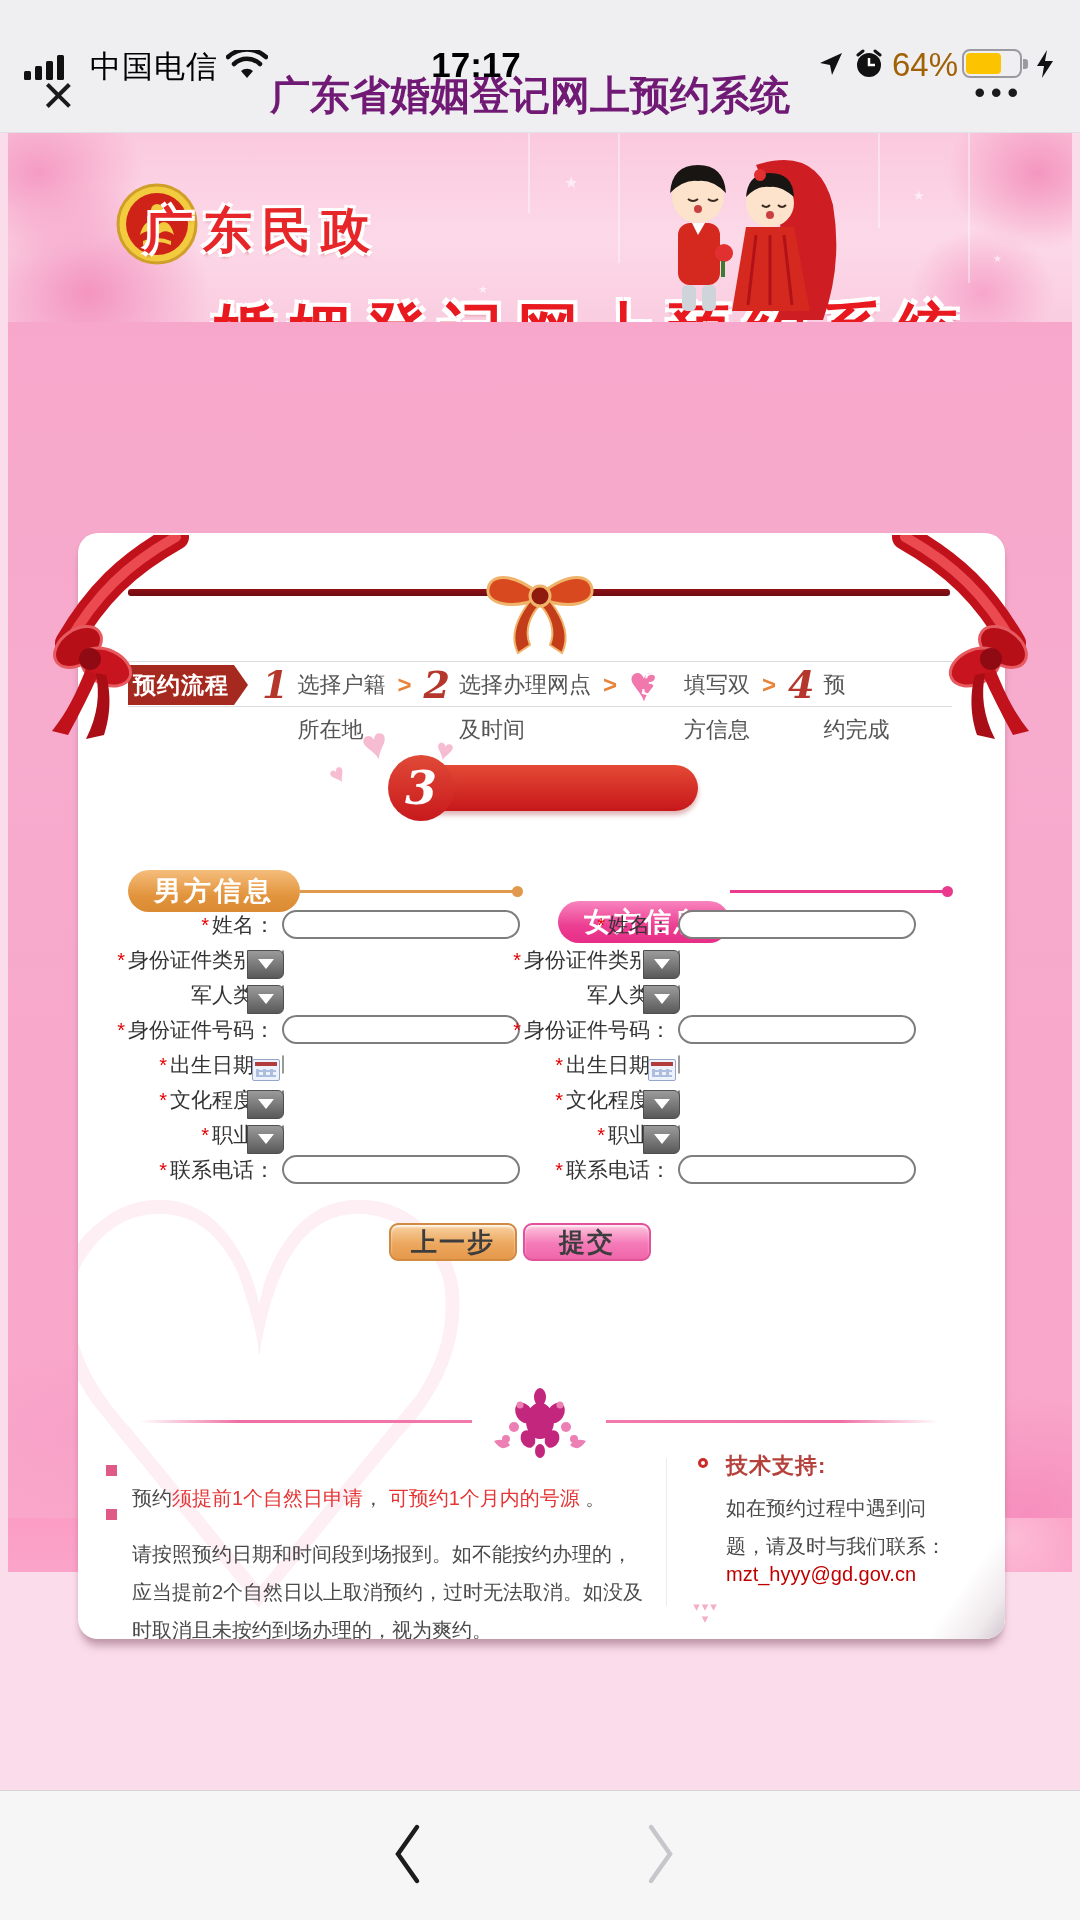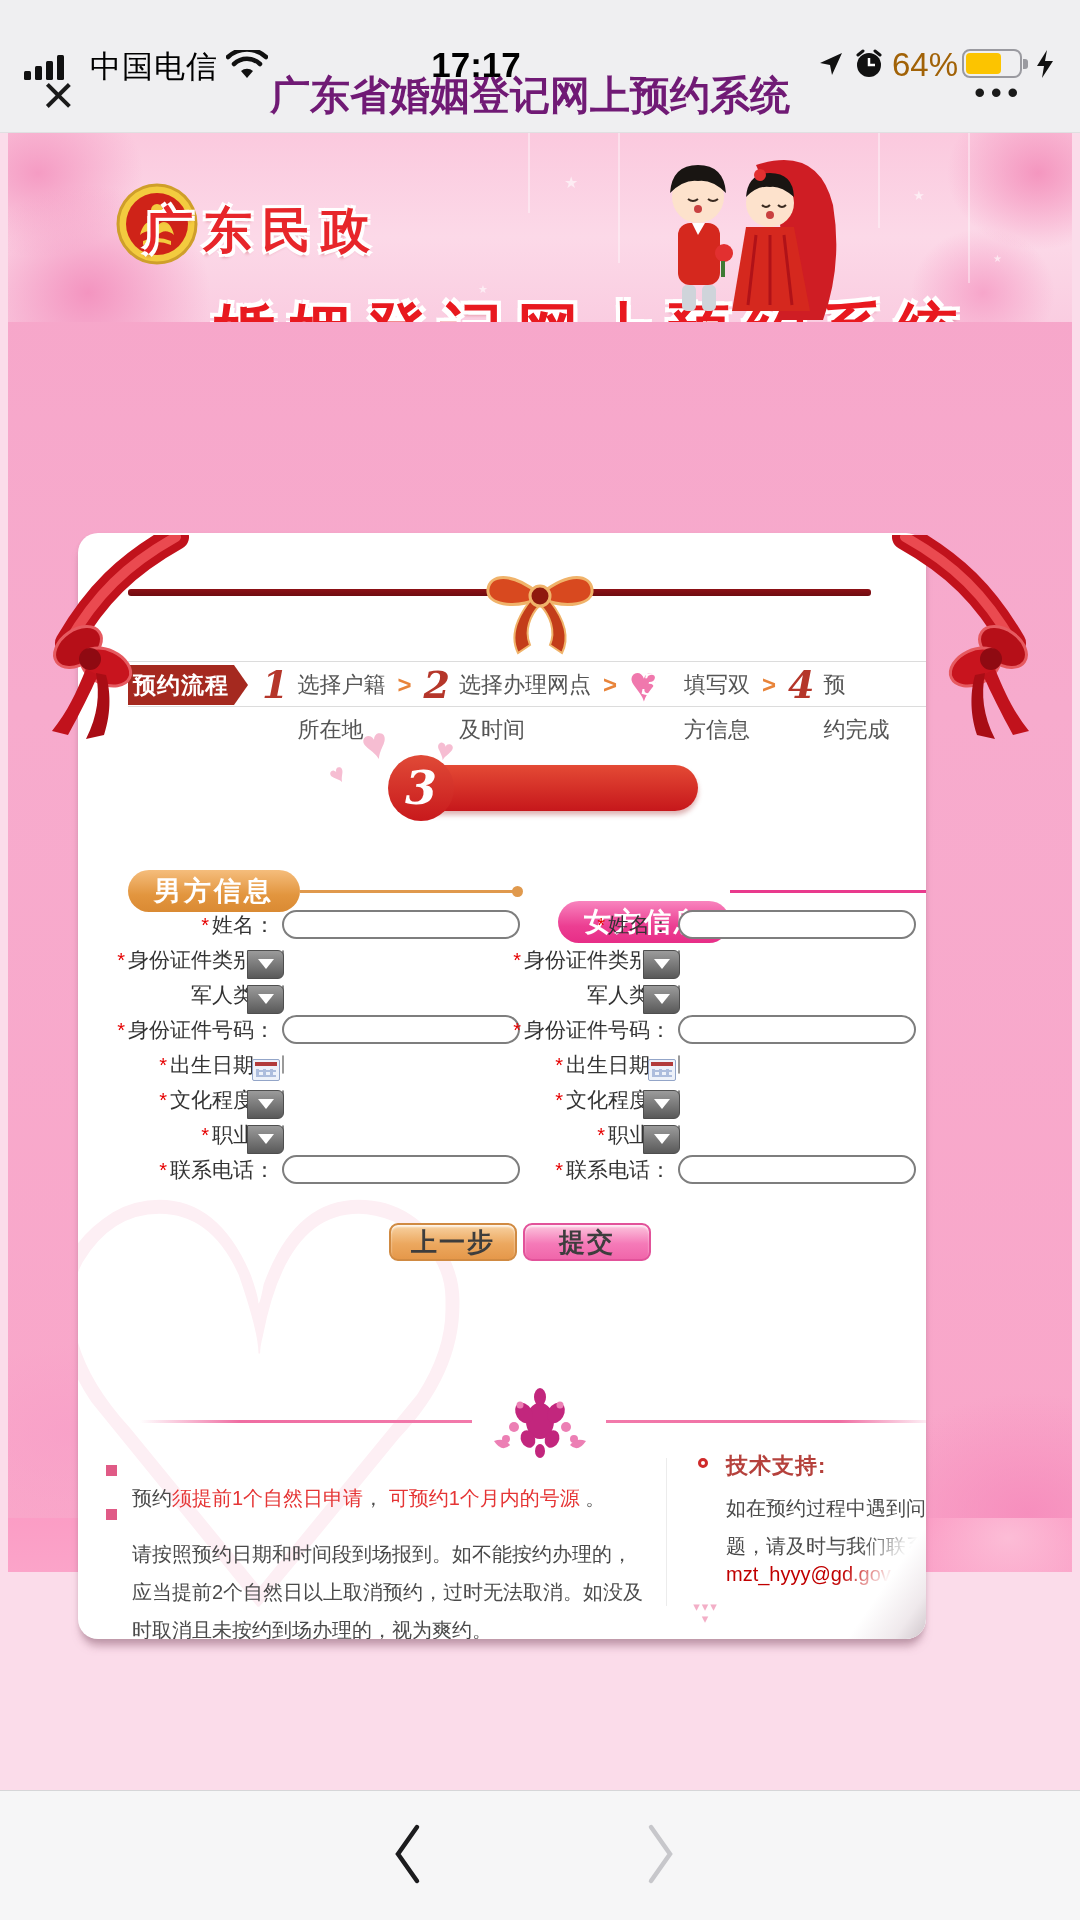--- a/index.html
+++ b/index.html
@@ -55,21 +55,21 @@
   .star { position:absolute; color:rgba(255,255,255,.6); }
   .star::before { content:"\2605"; }
   .agency { position:absolute; left:136px; top:65px; font-size:49px; font-weight:bold; color:#e7262a; letter-spacing:10px;
       text-shadow:-3px -3px 0 #fff,3px -3px 0 #fff,-3px 3px 0 #fff,3px 3px 0 #fff,0 4px 3px rgba(190,40,50,.3); }
   .agency-name { position:absolute; left:205px; top:157px; font-size:62px; font-weight:bold; color:#e8191f; letter-spacing:14px; white-space:nowrap;
       text-shadow:-4px -4px 0 #fff,4px -4px 0 #fff,-4px 4px 0 #fff,4px 4px 0 #fff,0 5px 3px rgba(190,40,50,.35); }
   .emblem { position:absolute; left:108px; top:50px; }
   .dolls { position:absolute; left:620px; top:2px; }
 
   
-  .card { position:absolute; left:78px; top:400px; width:848px; height:1106px; background:#fff; border-radius:20px;
+  .card { position:absolute; left:78px; top:400px; width:927px; height:1106px; background:#fff; border-radius:20px;
       box-shadow:0 10px 9px -3px rgba(152,105,126,.55), 0 2px 4px rgba(0,0,0,.08); z-index:5; }
   .card-clip { position:absolute; inset:0; border-radius:20px; overflow:hidden; }
   .watermark { position:absolute; left:-70px; top:600px; font-size:560px; color:#fdeff4; line-height:1; }
   .watermark::before { content:"\2661"; }
 
   .rule { position:absolute; left:50px; right:55px; top:56px; height:7px; background:linear-gradient(180deg,#8d1116,#6f0c10); border-radius:3px; }
   .centerbow { position:absolute; left:382px; top:8px; z-index:3; }
   .ribbon { position:absolute; top:402px; z-index:8; }
   .ribbon.left { left:16px; }
   .ribbon.right { left:840px; transform:scaleX(-1); }

